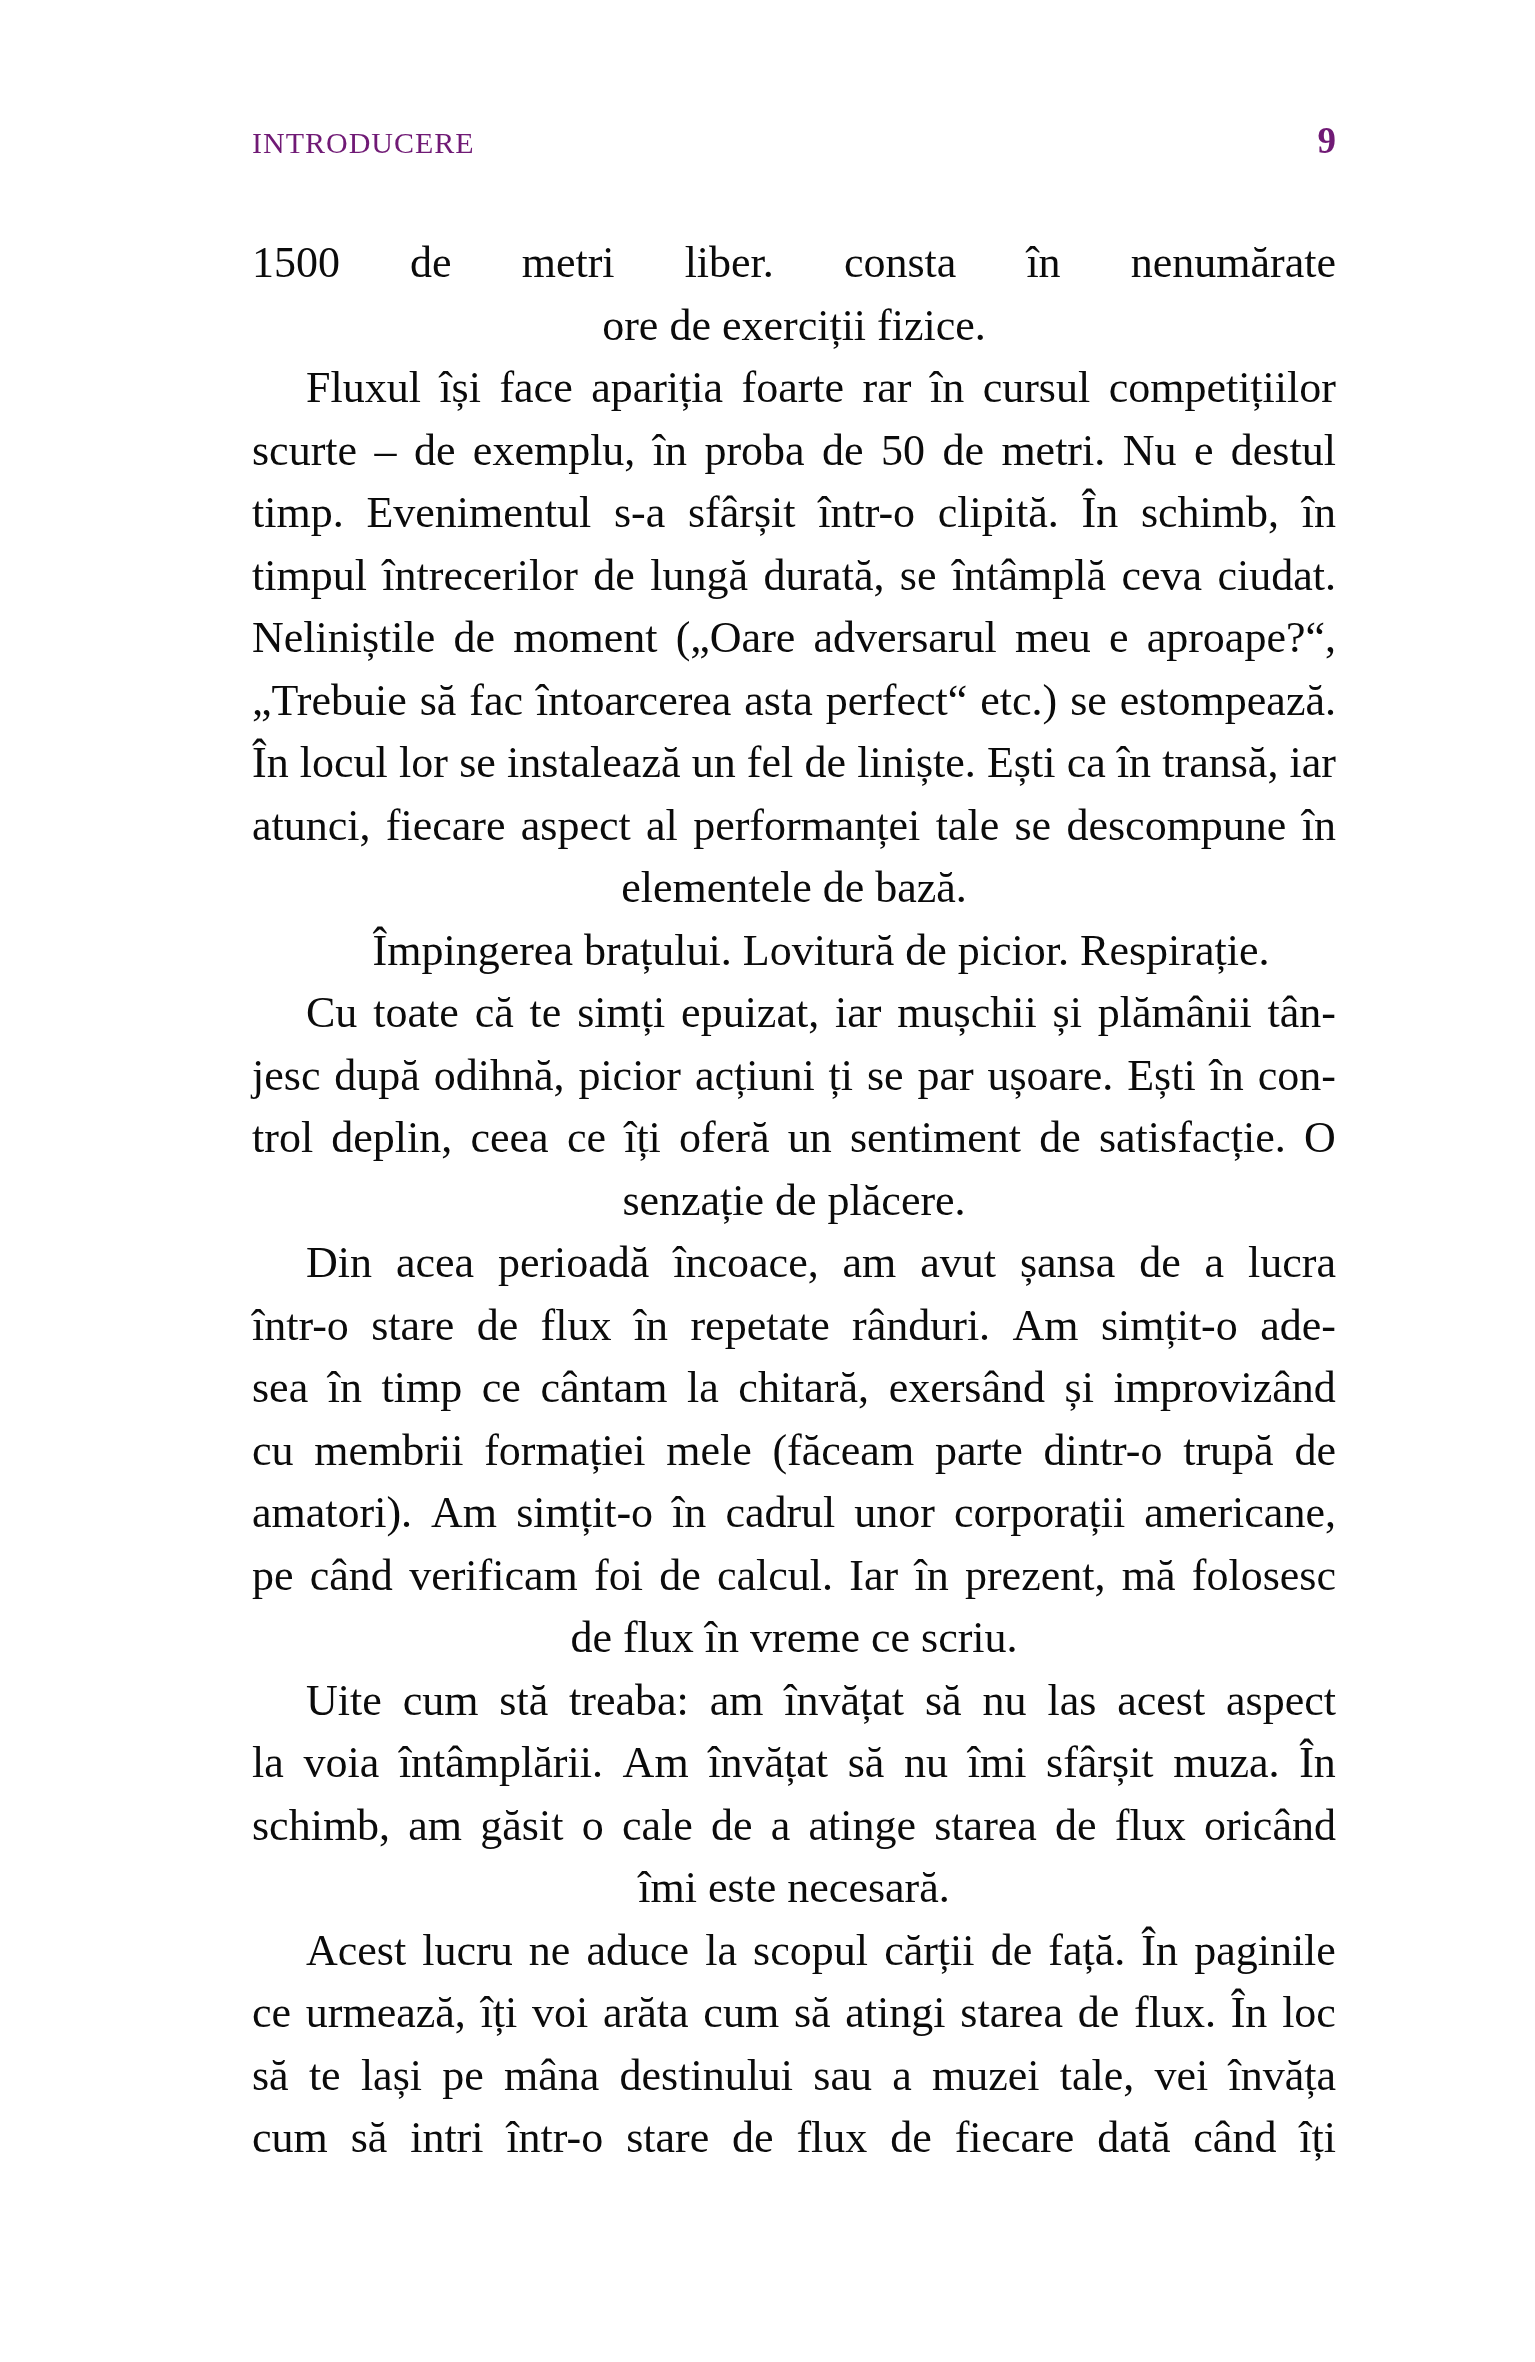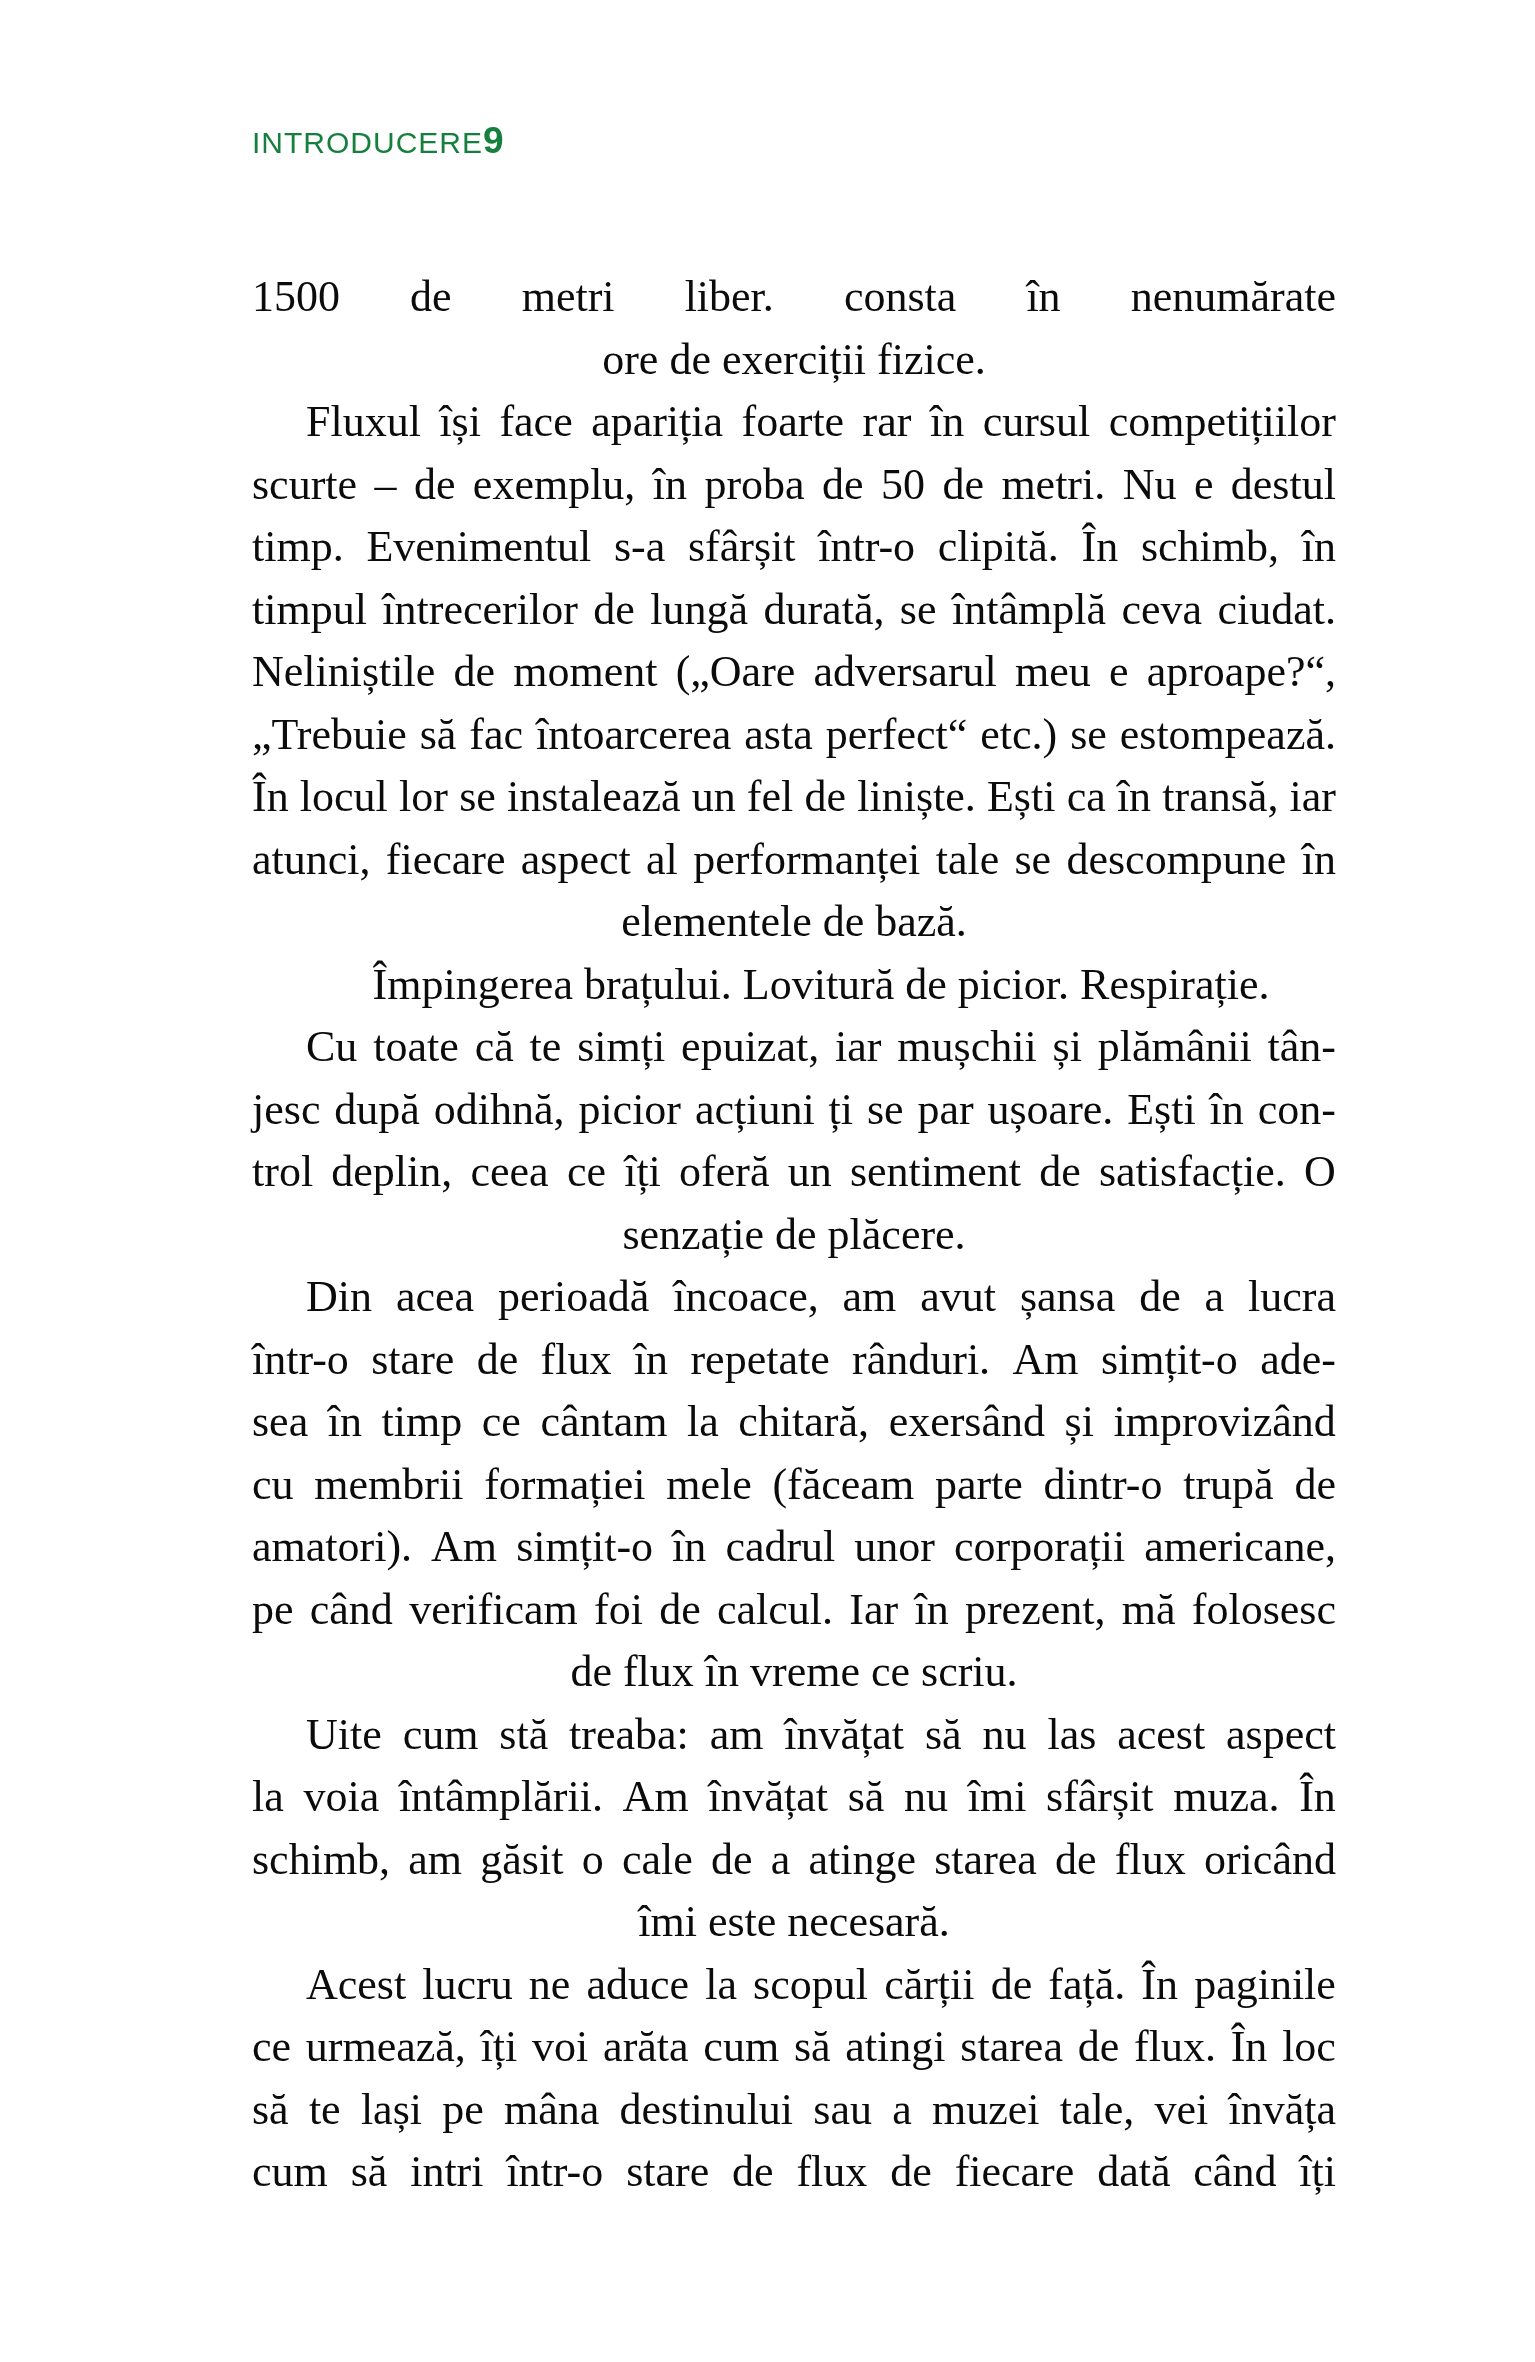--- a/index.html
+++ b/index.html
@@ -20,43 +20,42 @@
     inset: 0;
     background: #ffffff;
   }
   
   .running-head {
     position: absolute;
     left: 252px;
     top: 122px;
     width: 1084px;
     display: flex;
-    justify-content: flex-start;
+    justify-content: space-between;
     align-items: baseline;
-    font-family: Liberation Sans, sans-serif;
-    color: #15803d;
+    font-family: Liberation Serif, serif;
+    color: #701a75;
   }
   .running-title {
     font-size: 30px;
     letter-spacing: 1px;
     line-height: 1;
   }
   .folio {
     font-size: 37px;
     font-weight: bold;
     line-height: 1;
   }
   
   .text-block {
     position: absolute;
     left: 252px;
     top: 232px;
     width: 1084px;
     font-size: 44px;
-    margin-top: 34px;
   }
   .line {
     display: flex;
     justify-content: space-between;
     height: 62.5px;
     line-height: 62.5px;
     white-space: nowrap;
   }
   .line.indent {
     padding-left: 54px;

